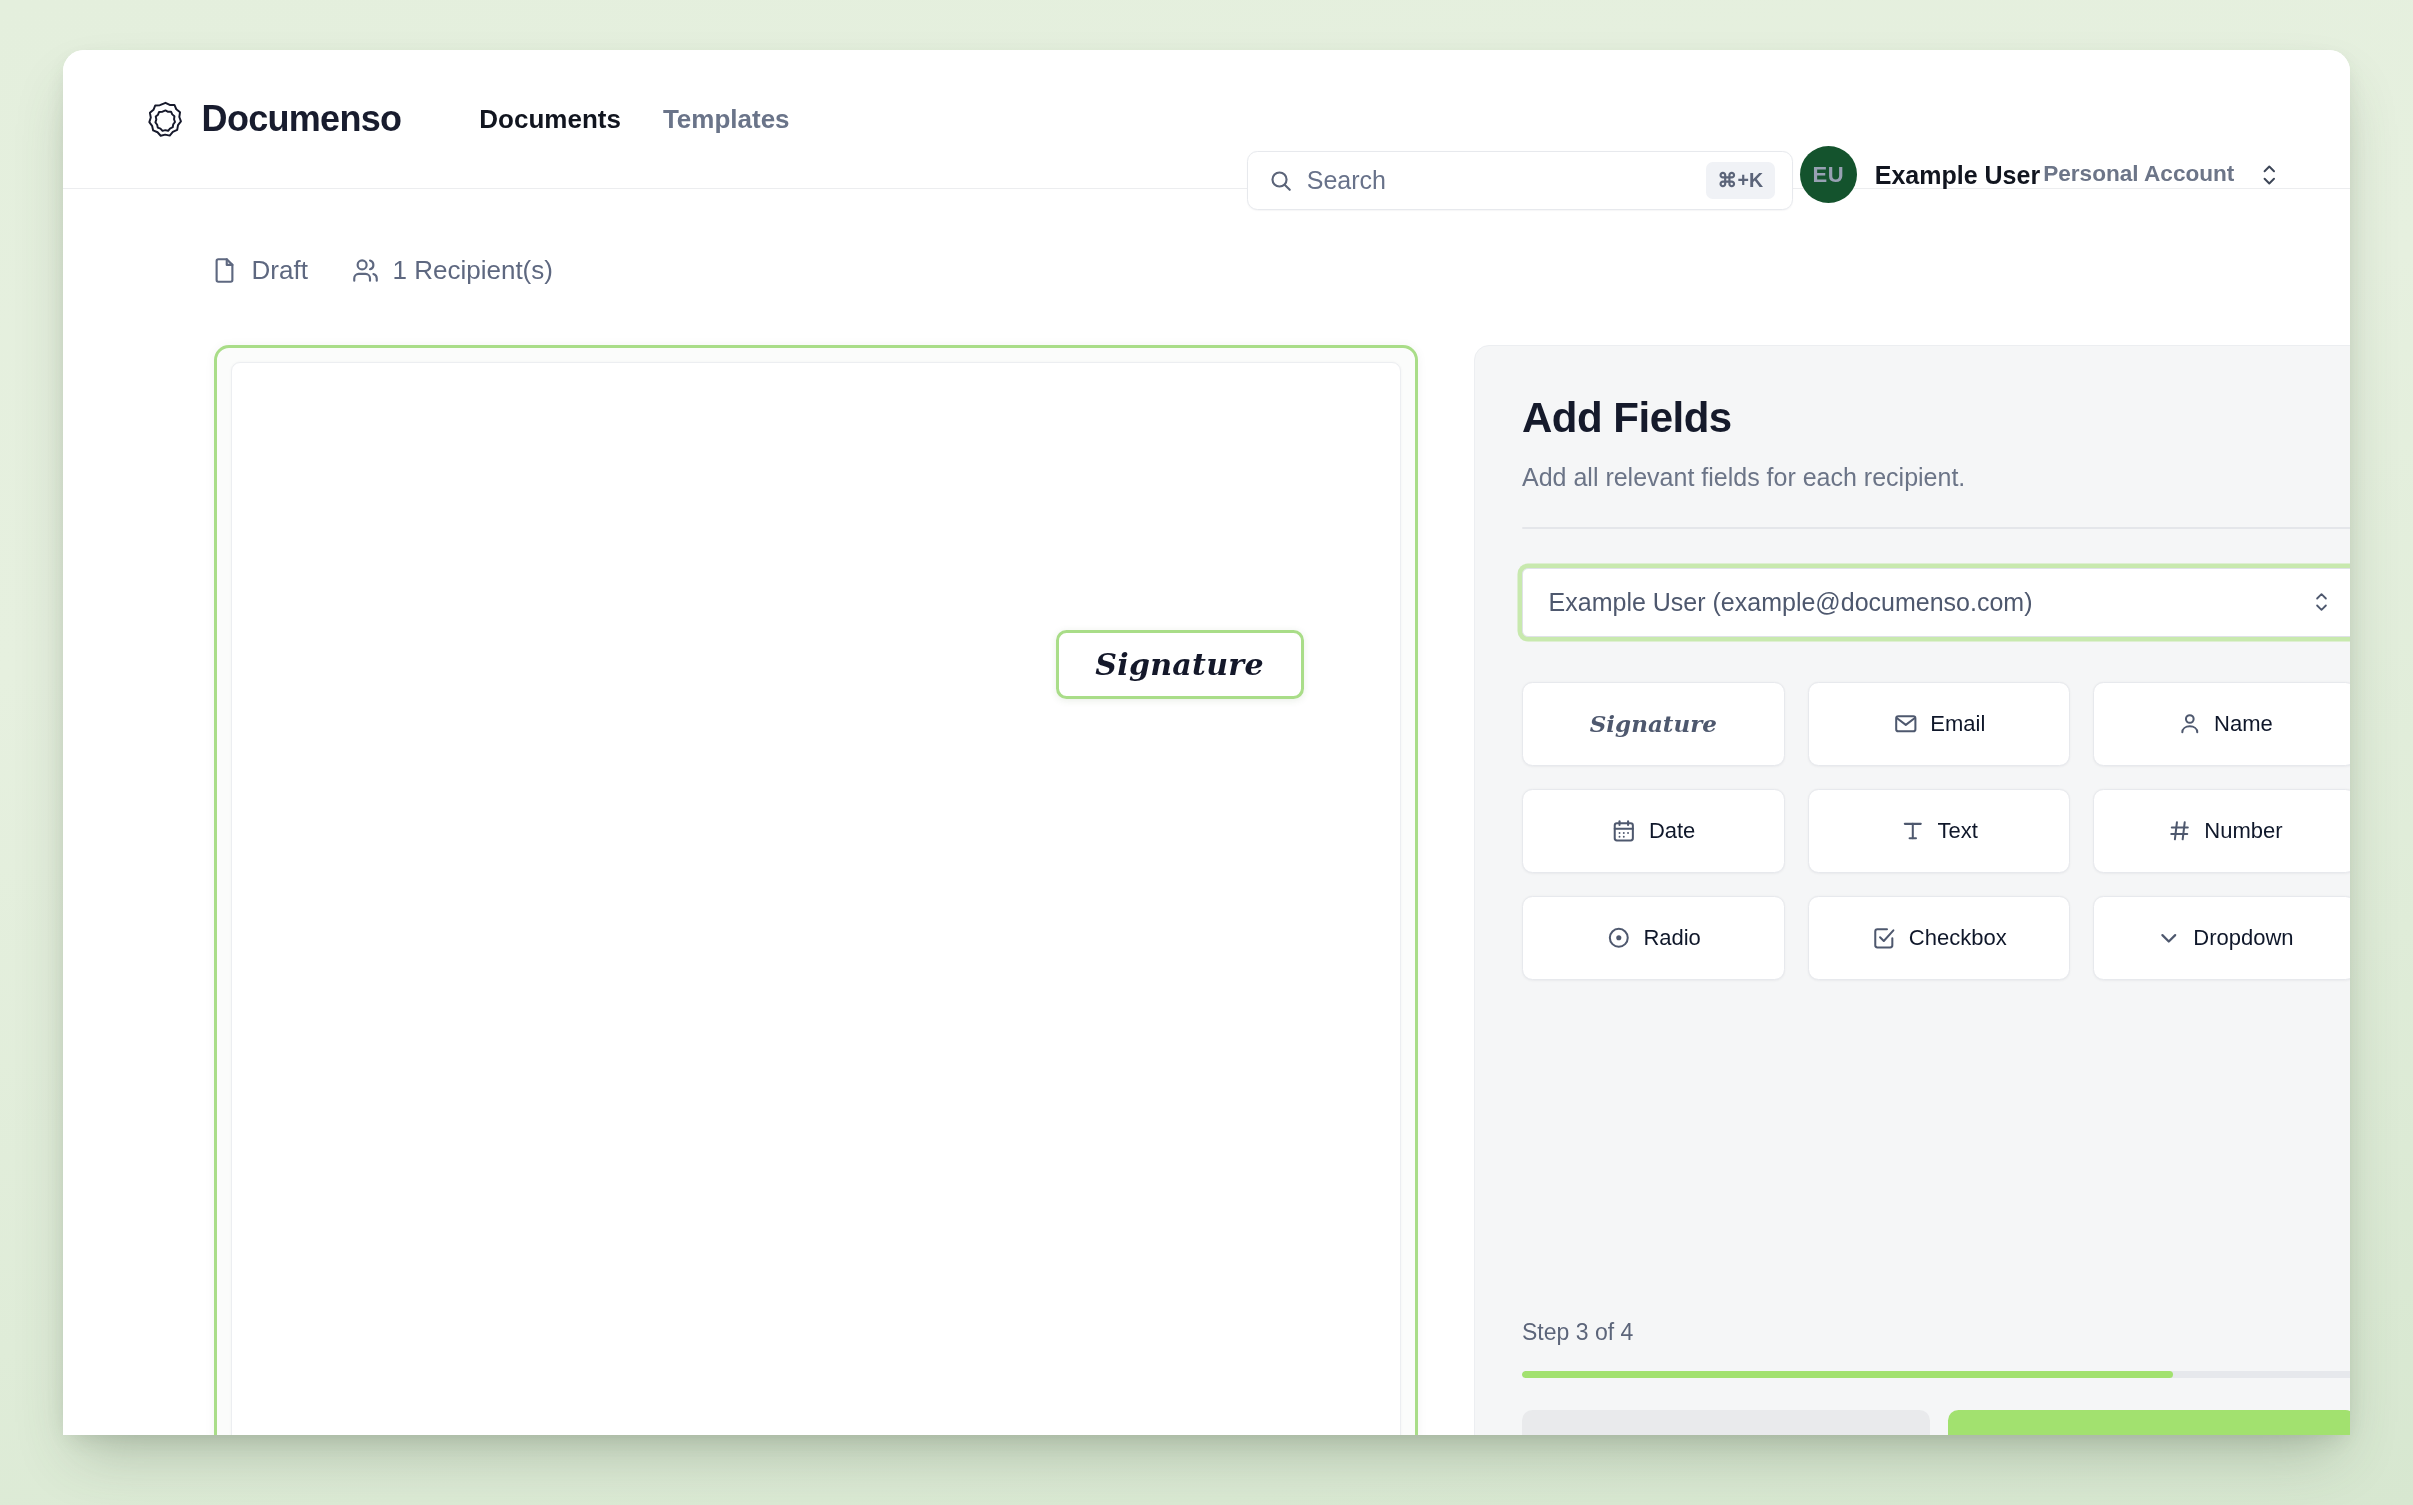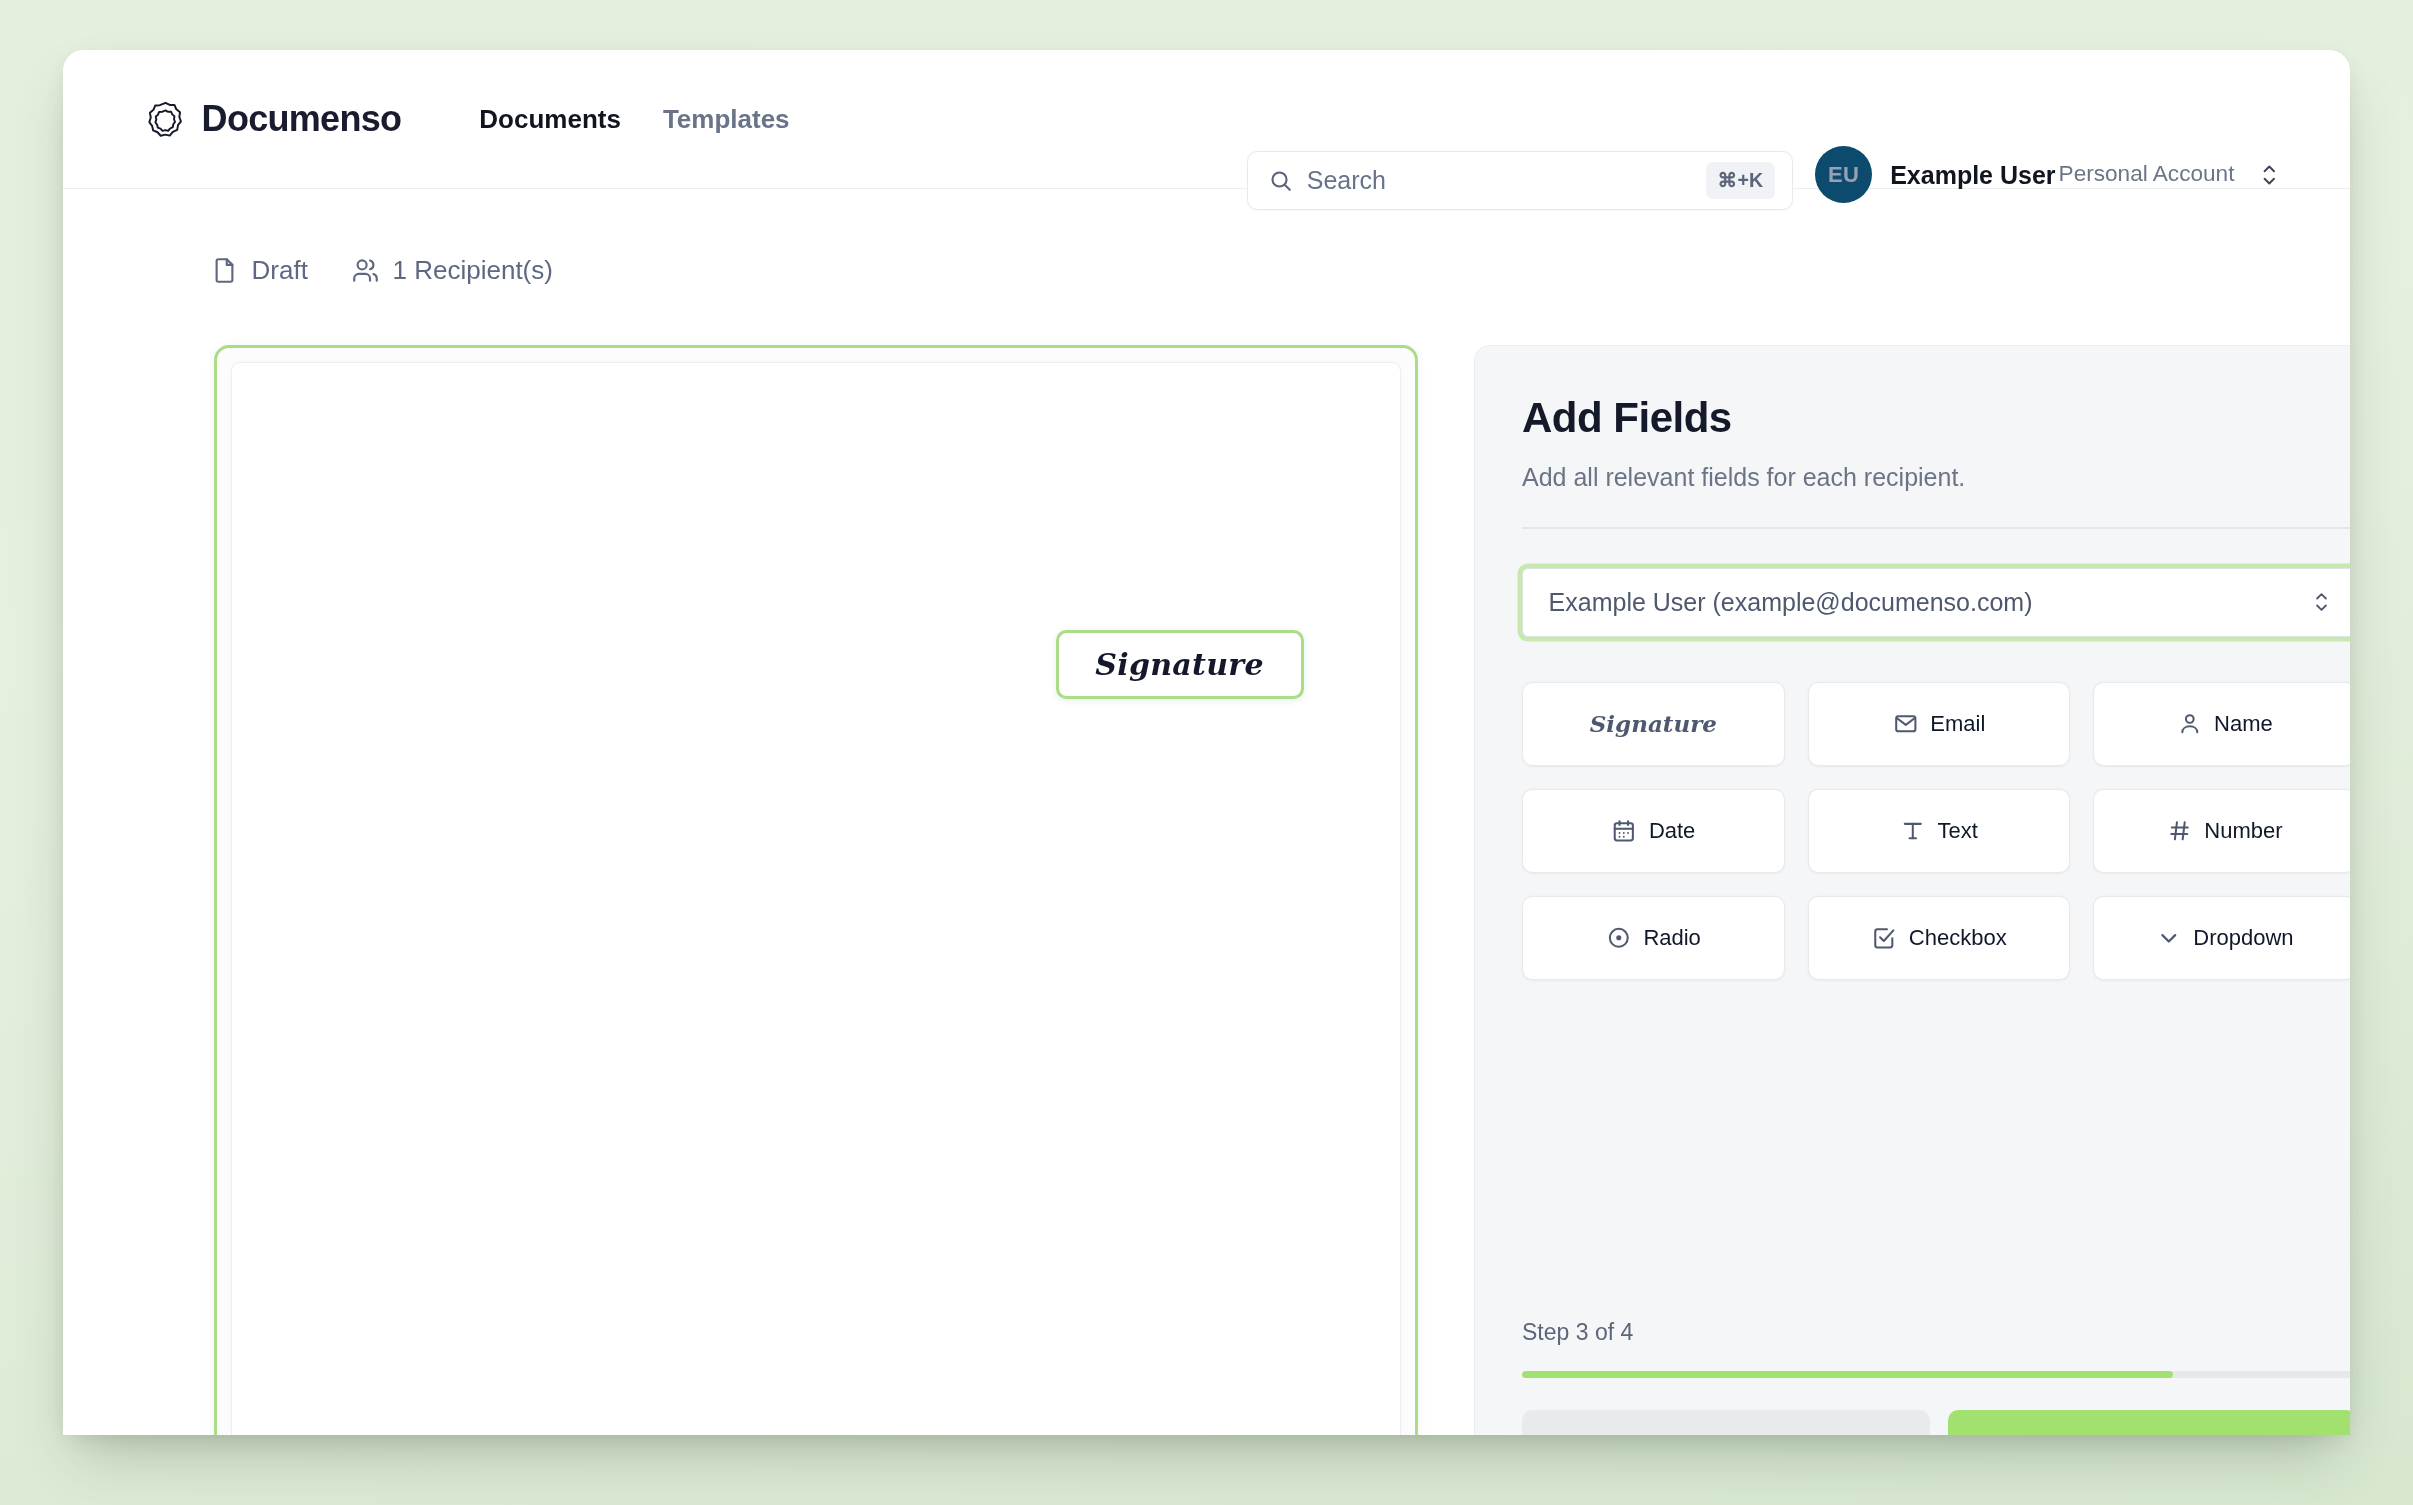--- a/index.html
+++ b/index.html
@@ -109,32 +109,32 @@
     right: 69px;
     top: 96px;
     display: flex;
     align-items: center;
     gap: 18px;
     cursor: pointer;
   }
   .avatar {
     width: 57px; height: 57px;
     border-radius: 50%;
-    background: #0c4a6e;
+    background: #14532d;
     color: #98a1b3;
     font-size: 22px;
     font-weight: 600;
     display: flex;
     align-items: center;
     justify-content: center;
     letter-spacing: 0.4px;
   }
   .account-text { display: flex; flex-direction: row; gap: 3px; }
   .account-name { font-size: 25px; font-weight: 600; color: #11151f; line-height: 1.12; white-space: nowrap; }
-  .account-sub  { font-size: 22.6px; color: #6c7588; line-height: 1.12; white-space: nowrap; }
+  .account-sub  { font-size: 22.6px; color: #6c7588; line-height: 1.12; white-space: nowrap; font-weight: bold; }
   .account-chevrons { width: 22.6px; height: 32px; margin-left: 6px; }
 
   
   .content {
     position: absolute;
     left: 0; top: 0;
     width: 2287px;
     height: 1385px;
   }
 

